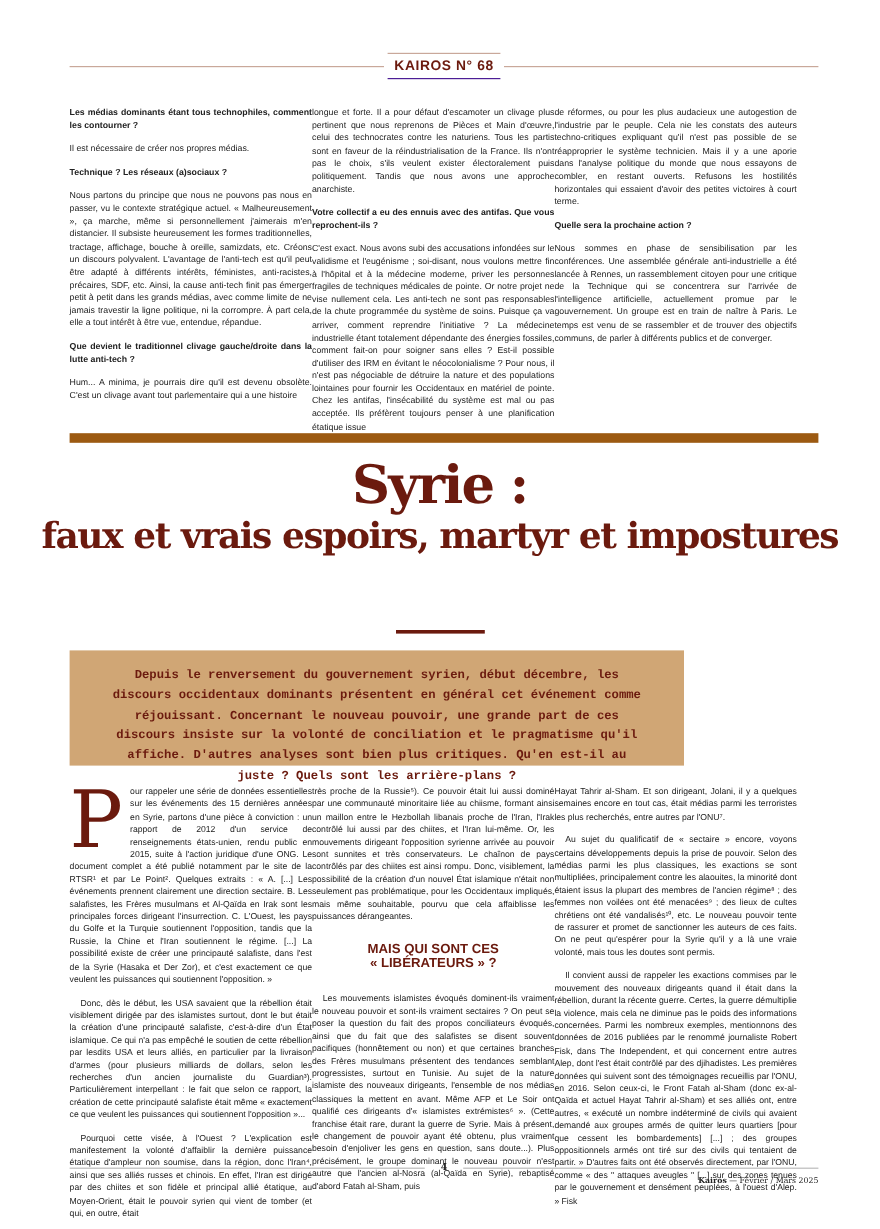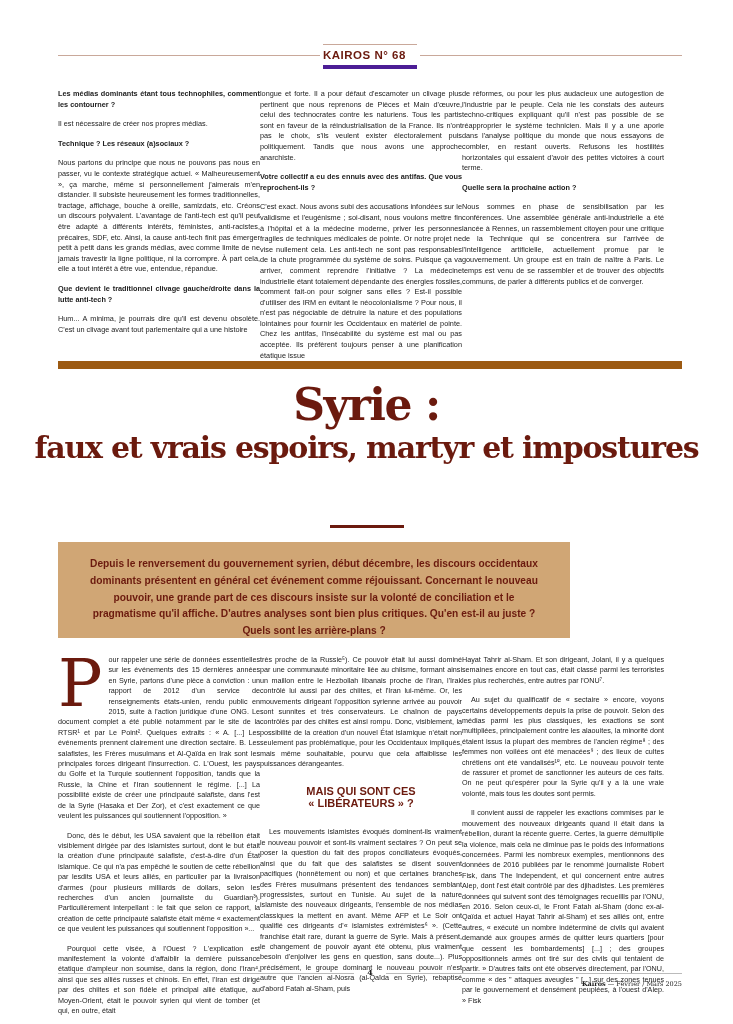--- a/index.html
+++ b/index.html
@@ -1,37 +1,37 @@
 <!DOCTYPE html>
 <html><head>
 <meta charset="utf-8">
 <style>
   html, body { margin:0; padding:0; background:#fff; }
   body { width:733px; height:1024px; position:relative; overflow:hidden; font-family:"Liberation Sans", sans-serif; color:#222; }
   .header { position:absolute; top:42px; left:58px; width:624px; height:26px; }
   .header .line { position:absolute; top:13px; height:1px; background:#c9a89a; }
   .header .line.l { left:0; width:262px; }
   .header .line.r { right:0; width:262px; }
-  .header .box { position:absolute; left:265px; top:2px; width:94px; height:20px; border-top:1px solid #c9a89a; border-bottom:4px solid #4c1d95; font-family:"Liberation Sans", sans-serif; font-weight:bold; font-size:11.5px; letter-spacing:0.5px; color:#6b1a0e; line-height:20px; }
+  .header .box { position:absolute; left:265px; top:2px; width:94px; height:20px; border-top:1px solid #c9a89a; border-bottom:1px solid #4c1d95; text-align:center; font-family:"Liberation Sans", sans-serif; font-weight:bold; font-size:11.5px; letter-spacing:0.5px; color:#6b1a0e; line-height:20px; }
 
   .cols3 { position:absolute; left:58px; width:624px; display:flex; }
   .col { width:202px; font-size:7.3px; line-height:10.6px; text-align:justify; }
   .col p { margin:0 0 9px 0; }
   .col p.q { font-weight:bold; }
   .col p.ind { text-indent:9px; }
   .top-cols { top:89px; }
 
   .rule-band { position:absolute; top:361px; left:58px; width:624px; height:8px; background:#9c5a12; }
 
   .title { position:absolute; top:380px; left:0; width:733px; text-align:center; font-family:"DejaVu Serif", serif; font-weight:bold; color:#6b1a0e; }
   .title .t1 { font-size:44px; line-height:50px; letter-spacing:-1.5px; }
   .title .t2 { font-size:30px; line-height:36px; letter-spacing:-1.2px; }
   .title-bar { position:absolute; top:525px; left:330px; width:74px; height:3px; background:#6b1a0e; }
 
-  .lead { position:absolute; top:542px; left:58px; width:512px; height:96px; background:#d0a675; }
+  .lead { position:absolute; top:542px; left:58px; width:512px; height:96px; background:#d0a675;font-family:Liberation Mono, monospace; }
   .lead p { margin:0; padding:14px 30px 0 30px; text-align:center; font-weight:bold; font-size:10.2px; line-height:16.8px; color:#6b1a0e; }
 
   .body-cols { top:655px; }
   .body-cols .col { font-size:7.2px; line-height:10.4px; }
   .dropcap { float:left; font-family:"DejaVu Serif", serif; font-size:66px; line-height:54px; color:#6b1a0e; margin:2px 6px 0 0; }
   .subhead { text-align:center; font-weight:bold; font-size:11px; line-height:12px; color:#6b1a0e; margin:16px 0 18px 0; }
 
   .footer { position:absolute; top:967px; left:58px; width:624px; height:30px; }
   .footer .fline { position:absolute; top:6px; height:1px; background:#bbb; }
   .footer .fline.l { left:0; width:296px; }
@@ -90,21 +90,21 @@
   </div>
   <div class="col">
     <p>très proche de la Russie⁵). Ce pouvoir était lui aussi dominé par une communauté minoritaire liée au chiisme, formant ainsi un maillon entre le Hezbollah libanais proche de l'Iran, l'Irak contrôlé lui aussi par des chiites, et l'Iran lui-même. Or, les mouvements dirigeant l'opposition syrienne arrivée au pouvoir sont sunnites et très conservateurs. Le chaînon de pays contrôlés par des chiites est ainsi rompu. Donc, visiblement, la possibilité de la création d'un nouvel État islamique n'était non seulement pas problématique, pour les Occidentaux impliqués, mais même souhaitable, pourvu que cela affaiblisse les puissances dérangeantes.</p>
     <div class="subhead">
       <div>MAIS QUI SONT CES</div>
       <div>« LIBÉRATEURS » ?</div>
     </div>
     <p class="ind">Les mouvements islamistes évoqués dominent-ils vraiment le nouveau pouvoir et sont-ils vraiment sectaires ? On peut se poser la question du fait des propos conciliateurs évoqués, ainsi que du fait que des salafistes se disent souvent pacifiques (honnêtement ou non) et que certaines branches des Frères musulmans présentent des tendances semblant progressistes, surtout en Tunisie. Au sujet de la nature islamiste des nouveaux dirigeants, l'ensemble de nos médias classiques la mettent en avant. Même AFP et Le Soir ont qualifié ces dirigeants d'« islamistes extrémistes⁶ ». (Cette franchise était rare, durant la guerre de Syrie. Mais à présent, le changement de pouvoir ayant été obtenu, plus vraiment besoin d'enjoliver les gens en question, sans doute...). Plus précisément, le groupe dominant le nouveau pouvoir n'est autre que l'ancien al-Nosra (al-Qaïda en Syrie), rebaptisé d'abord Fatah al-Sham, puis</p>
   </div>
   <div class="col">
-    <p>Hayat Tahrir al-Sham. Et son dirigeant, Jolani, il y a quelques semaines encore en tout cas, était classé parmi les terroristes les plus recherchés, entre autres par l'ONU⁷.</p>
+    <p>Hayat Tahrir al-Sham. Et son dirigeant, Jolani, il y a quelques semaines encore en tout cas, était médias parmi les terroristes les plus recherchés, entre autres par l'ONU⁷.</p>
     <p class="ind">Au sujet du qualificatif de « sectaire » encore, voyons certains développements depuis la prise de pouvoir. Selon des médias parmi les plus classiques, les exactions se sont multipliées, principalement contre les alaouites, la minorité dont étaient issus la plupart des membres de l'ancien régime⁸ ; des femmes non voilées ont été menacées⁹ ; des lieux de cultes chrétiens ont été vandalisés¹⁰, etc. Le nouveau pouvoir tente de rassurer et promet de sanctionner les auteurs de ces faits. On ne peut qu'espérer pour la Syrie qu'il y a là une vraie volonté, mais tous les doutes sont permis.</p>
     <p class="ind">Il convient aussi de rappeler les exactions commises par le mouvement des nouveaux dirigeants quand il était dans la rébellion, durant la récente guerre. Certes, la guerre démultiplie la violence, mais cela ne diminue pas le poids des informations concernées. Parmi les nombreux exemples, mentionnons des données de 2016 publiées par le renommé journaliste Robert Fisk, dans The Independent, et qui concernent entre autres Alep, dont l'est était contrôlé par des djihadistes. Les premières données qui suivent sont des témoignages recueillis par l'ONU, en 2016. Selon ceux-ci, le Front Fatah al-Sham (donc ex-al-Qaïda et actuel Hayat Tahrir al-Sham) et ses alliés ont, entre autres, « exécuté un nombre indéterminé de civils qui avaient demandé aux groupes armés de quitter leurs quartiers [pour que cessent les bombardements] [...] ; des groupes oppositionnels armés ont tiré sur des civils qui tentaient de partir. » D'autres faits ont été observés directement, par l'ONU, comme « des " attaques aveugles " [...] sur des zones tenues par le gouvernement et densément peuplées, à l'ouest d'Alep. » Fisk</p>
   </div>
 </div>
 
 <div class="footer">
   <div class="fline l"></div>
   <div class="num">4</div>
   <div class="fline r"></div>
   <div class="issue"><b>Kairos</b><span> — Février / Mars 2025</span></div>

